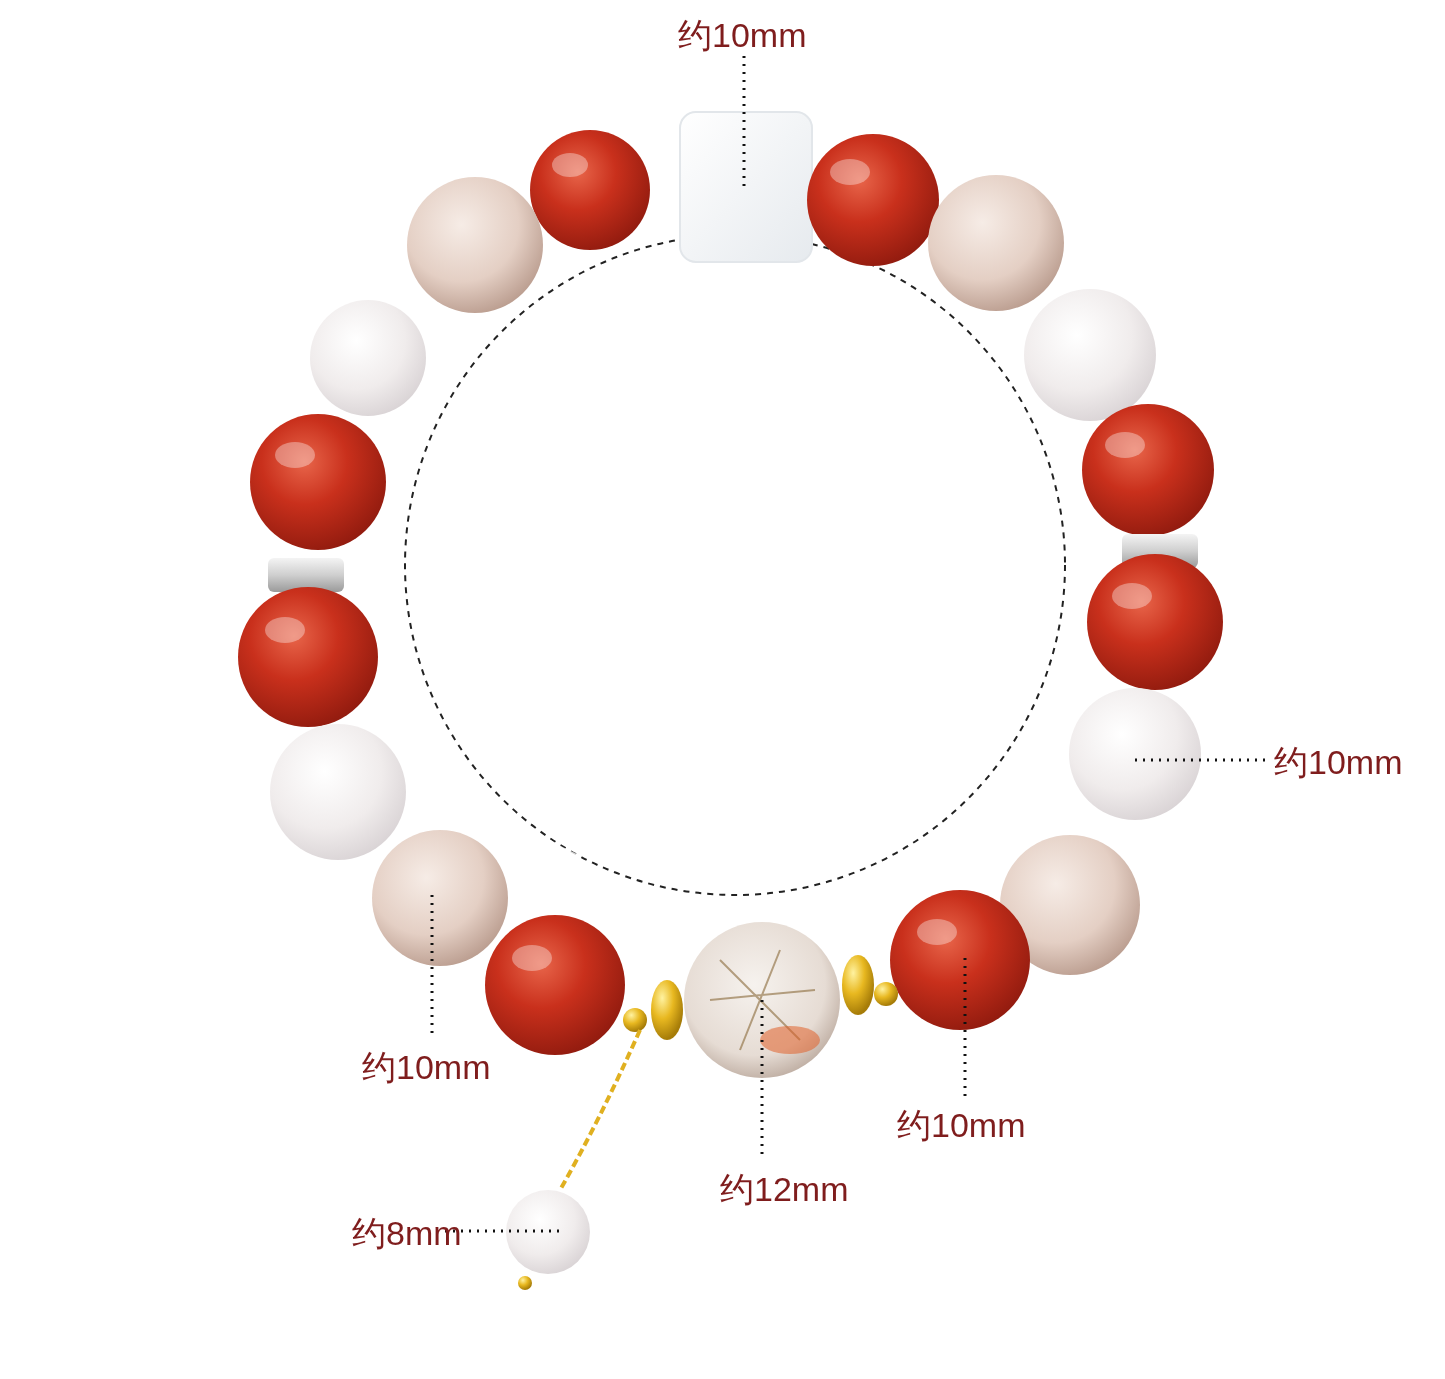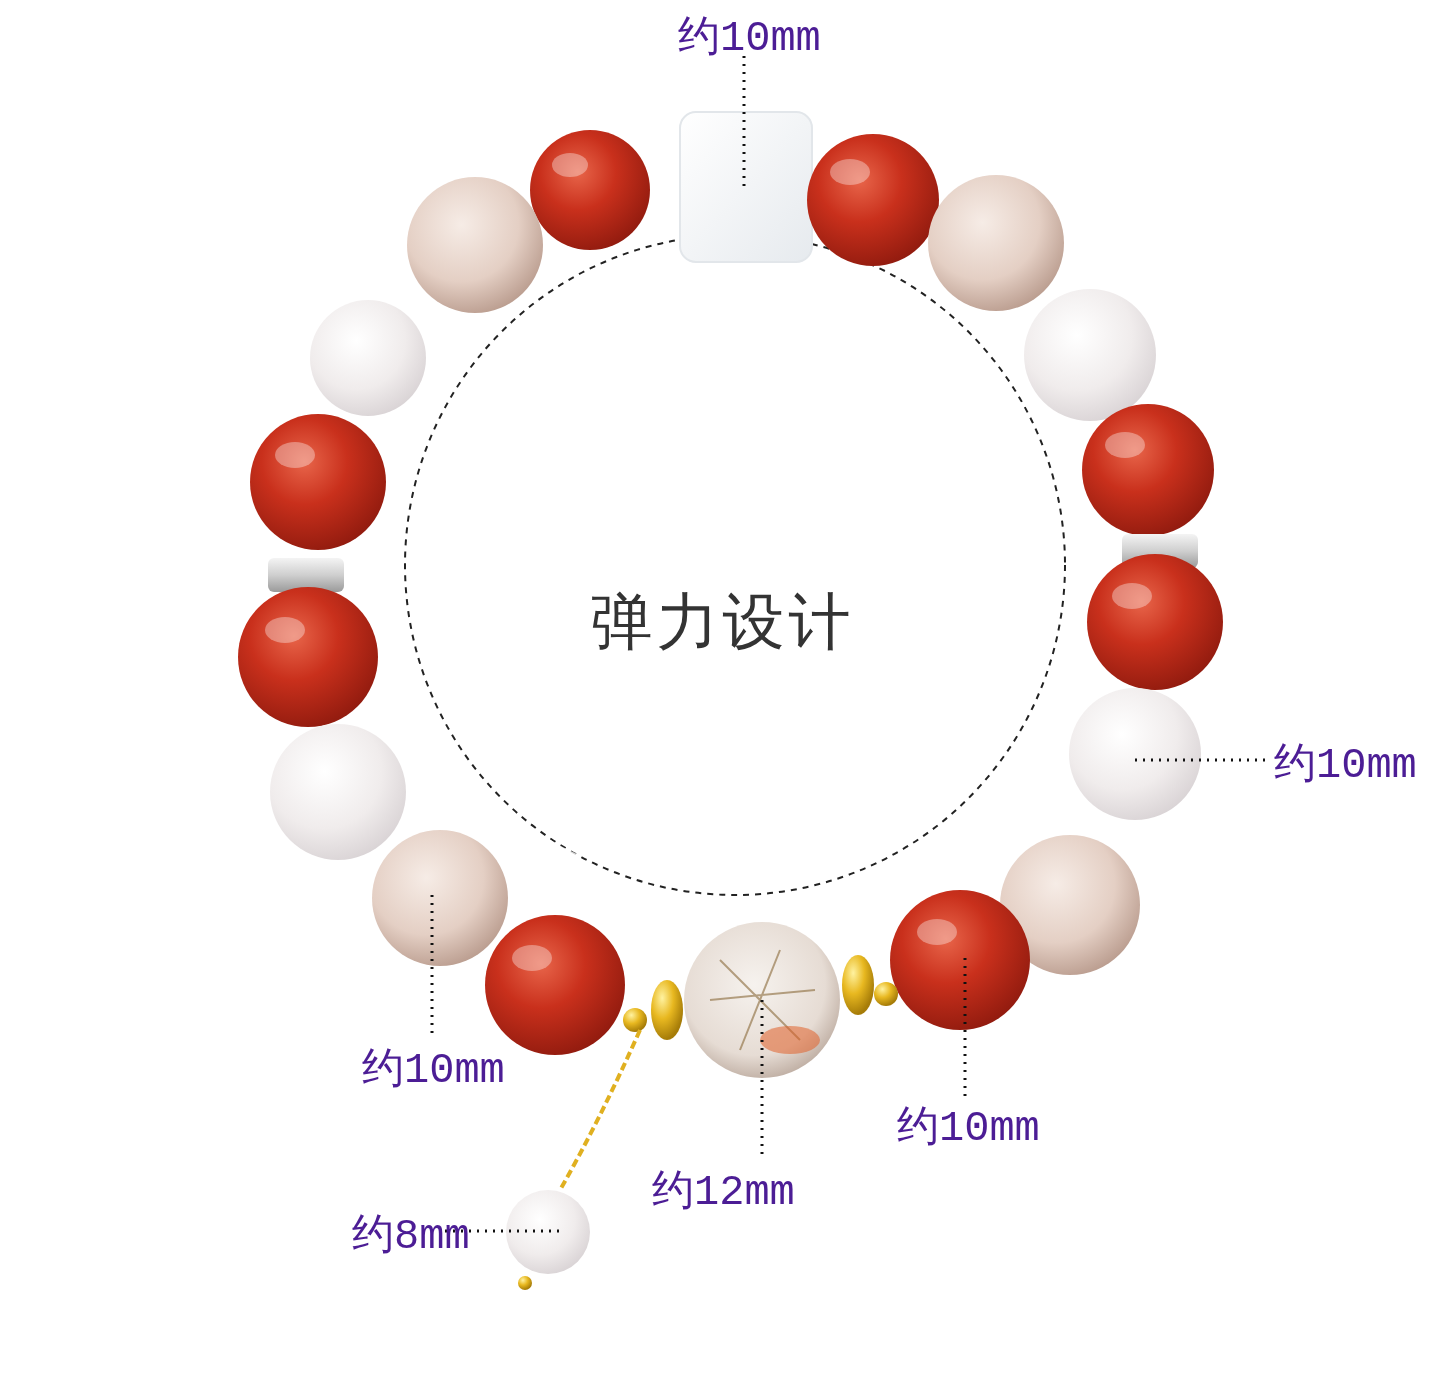--- a/index.html
+++ b/index.html
@@ -1,20 +1,20 @@
 <!DOCTYPE html>
 <html><head>
   <meta charset="utf-8">
   <style>
     html, body { margin: 0; padding: 0; background: #ffffff; }
     body { width: 1445px; height: 1379px; position: relative; overflow: hidden;
            font-family: "DejaVu Serif", "Liberation Serif", serif; }
     .stage { position: absolute; left: 0; top: 0; width: 1445px; height: 1379px; }
-    .label { position: absolute; color: #4c1d95; font-family: Liberation Mono, monospace;
-             font-size: 42px; letter-spacing: 0px; white-space: nowrap; line-height: 1; }
+    .label { position: absolute; color: #7f1d1d; font-family: Liberation Sans, sans-serif;
+             font-size: 34px; letter-spacing: 0px; white-space: nowrap; line-height: 1; }
     .title { position: absolute; left: 0; width: 1445px; top: 580px; text-align: center;
              font-size: 62px; color: #333333; letter-spacing: 4px; font-family: "DejaVu Serif", serif; }
     svg { position: absolute; left: 0; top: 0; }
   </style>
 </head>
 <body>
 
 <div class="stage">
   <svg width="1445" height="1379" viewBox="0 0 1445 1379">
     <defs>
@@ -156,21 +156,20 @@
     <g stroke="#111" stroke-width="3" stroke-dasharray="2,6" fill="none">
       <line x1="744" y1="56" x2="744" y2="188"></line>
       <line x1="1135" y1="760" x2="1270" y2="760"></line>
       <line x1="432" y1="895" x2="432" y2="1038"></line>
       <line x1="965" y1="958" x2="965" y2="1100"></line>
       <line x1="762" y1="1000" x2="762" y2="1160"></line>
       <line x1="445" y1="1231" x2="560" y2="1231"></line>
     </g>
   </svg>
 
-  <div class="title">弹力设计</div>
 
   <div class="label" style="left:678px; top:18px;">约10mm</div>
   <div class="label" style="left:1274px; top:745px;">约10mm</div>
   <div class="label" style="left:362px; top:1050px;">约10mm</div>
   <div class="label" style="left:897px; top:1108px;">约10mm</div>
-  <div class="label" style="left:652px; top:1172px;">约12mm</div>
+  <div class="label" style="left:720px; top:1172px;">约12mm</div>
   <div class="label" style="left:352px; top:1216px;">约8mm</div>
 </div>
 
 </body></html>

